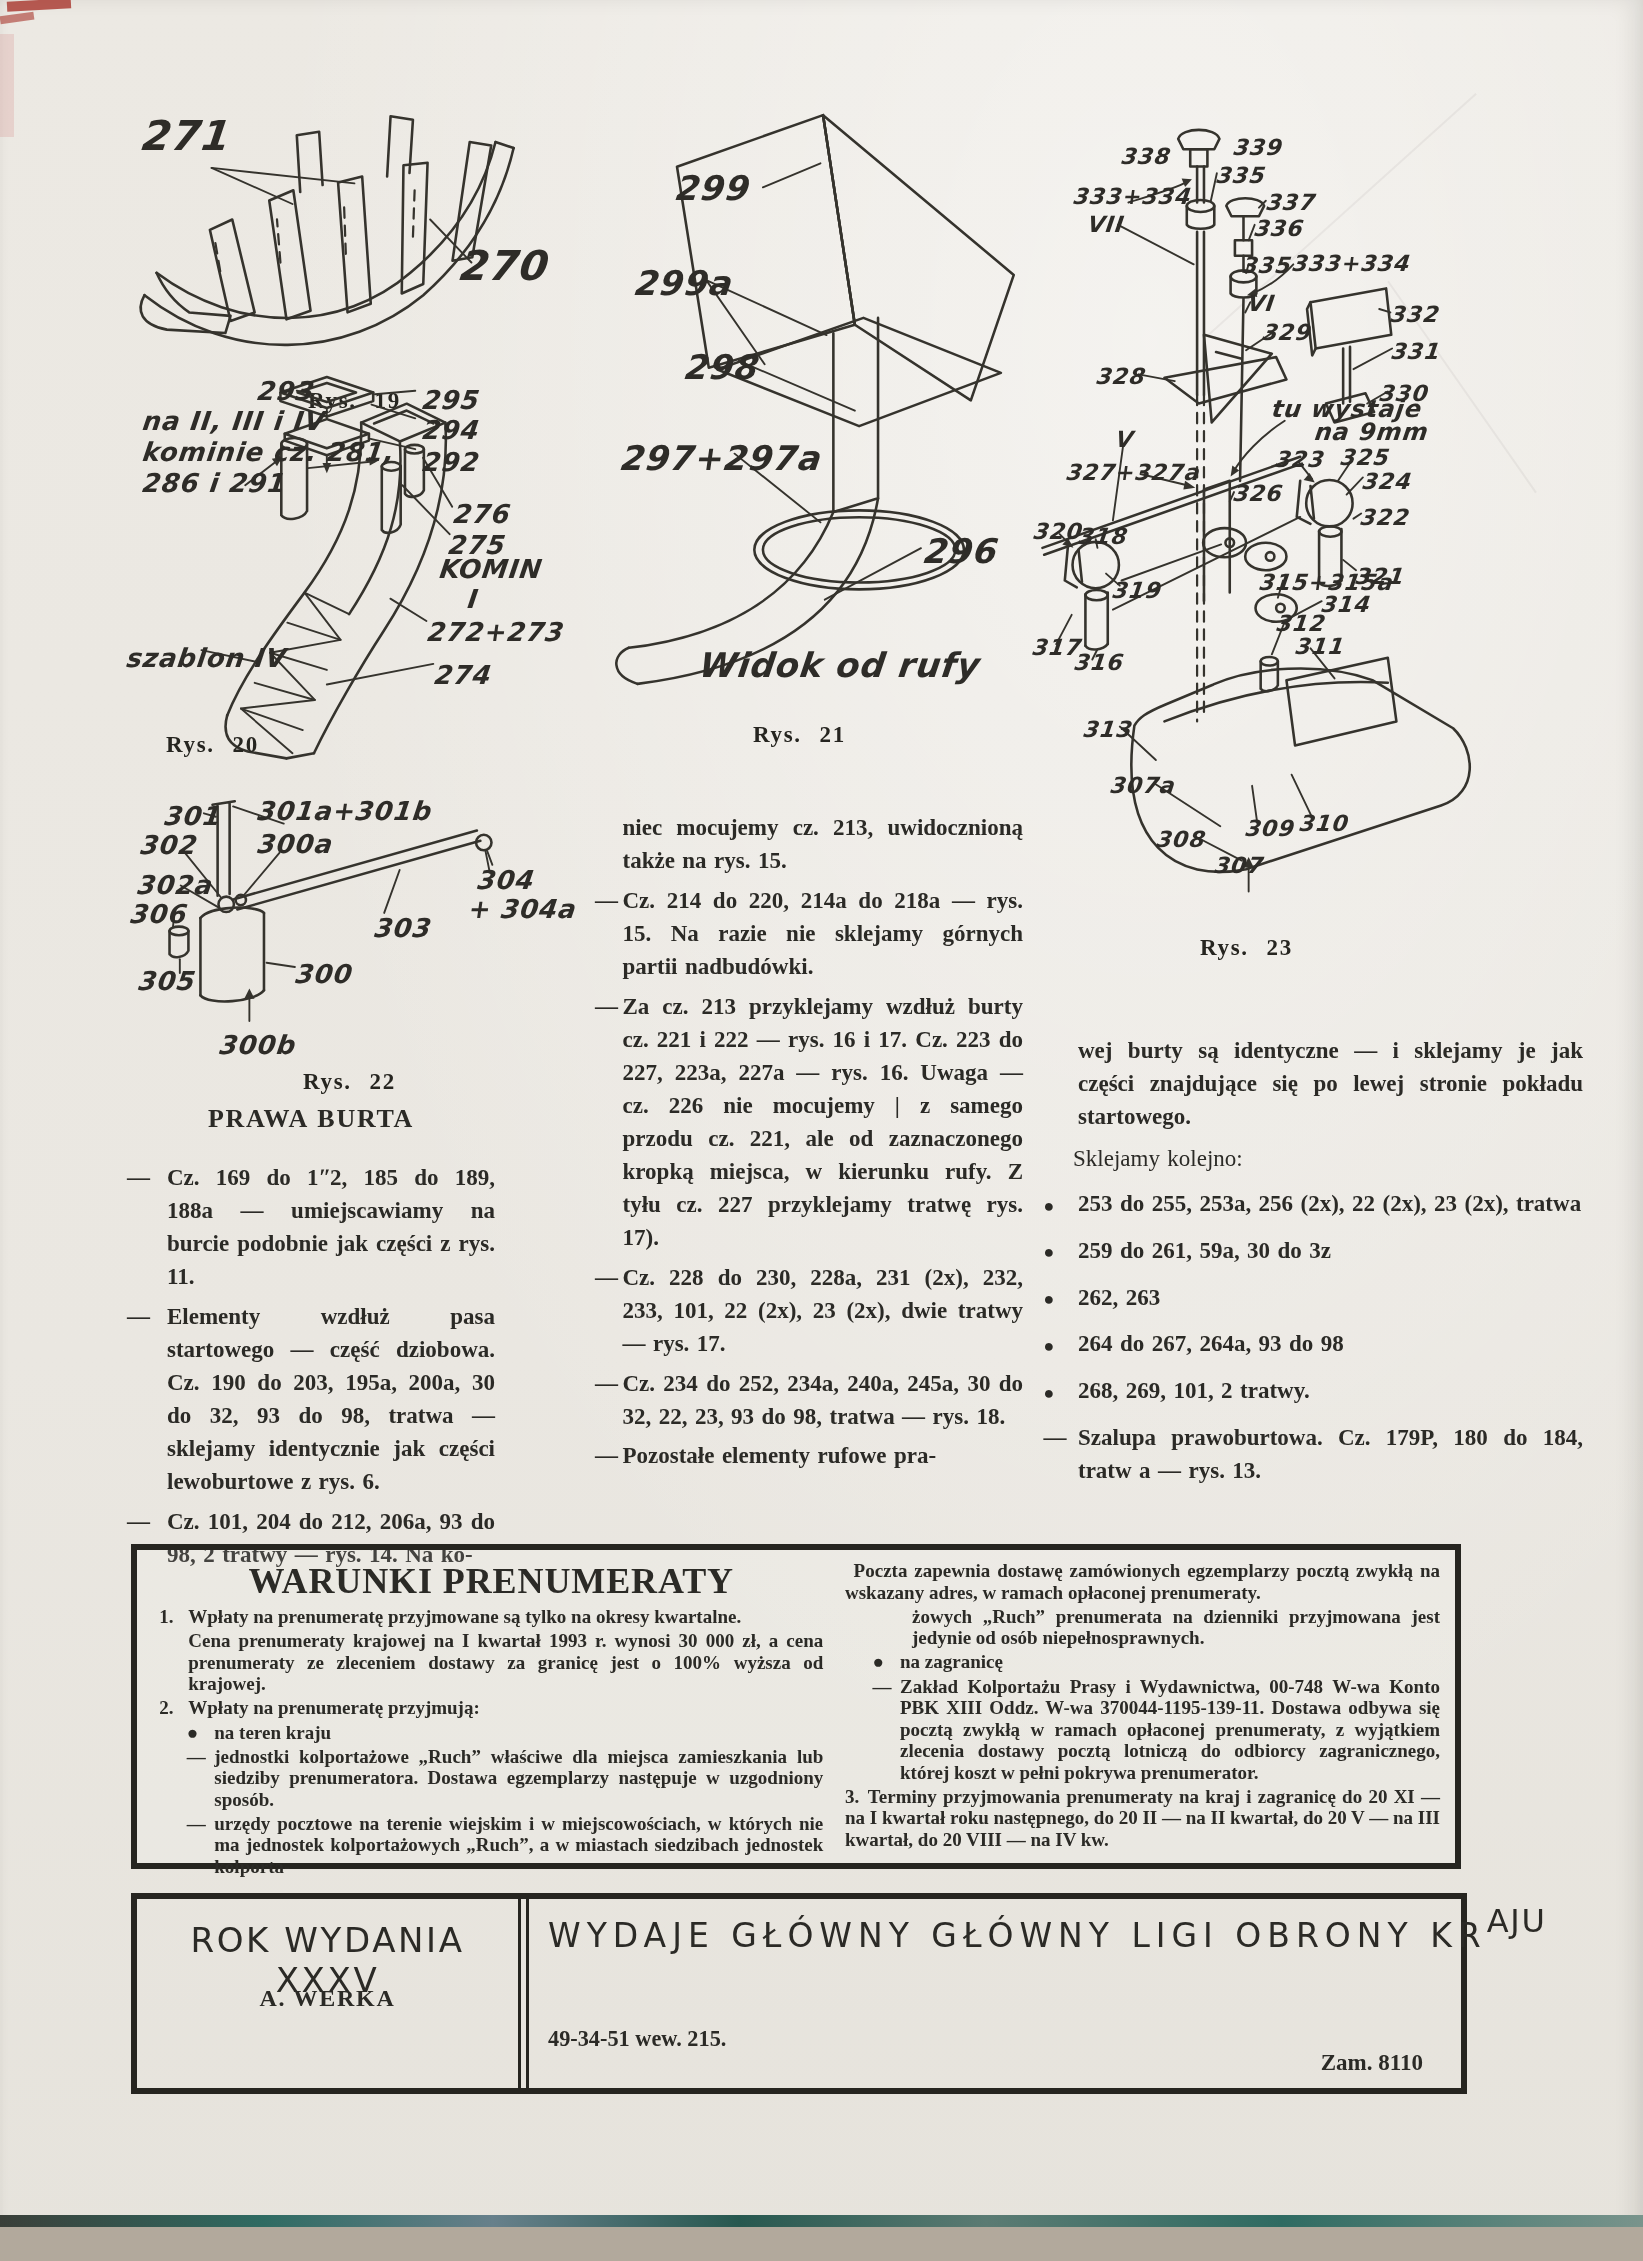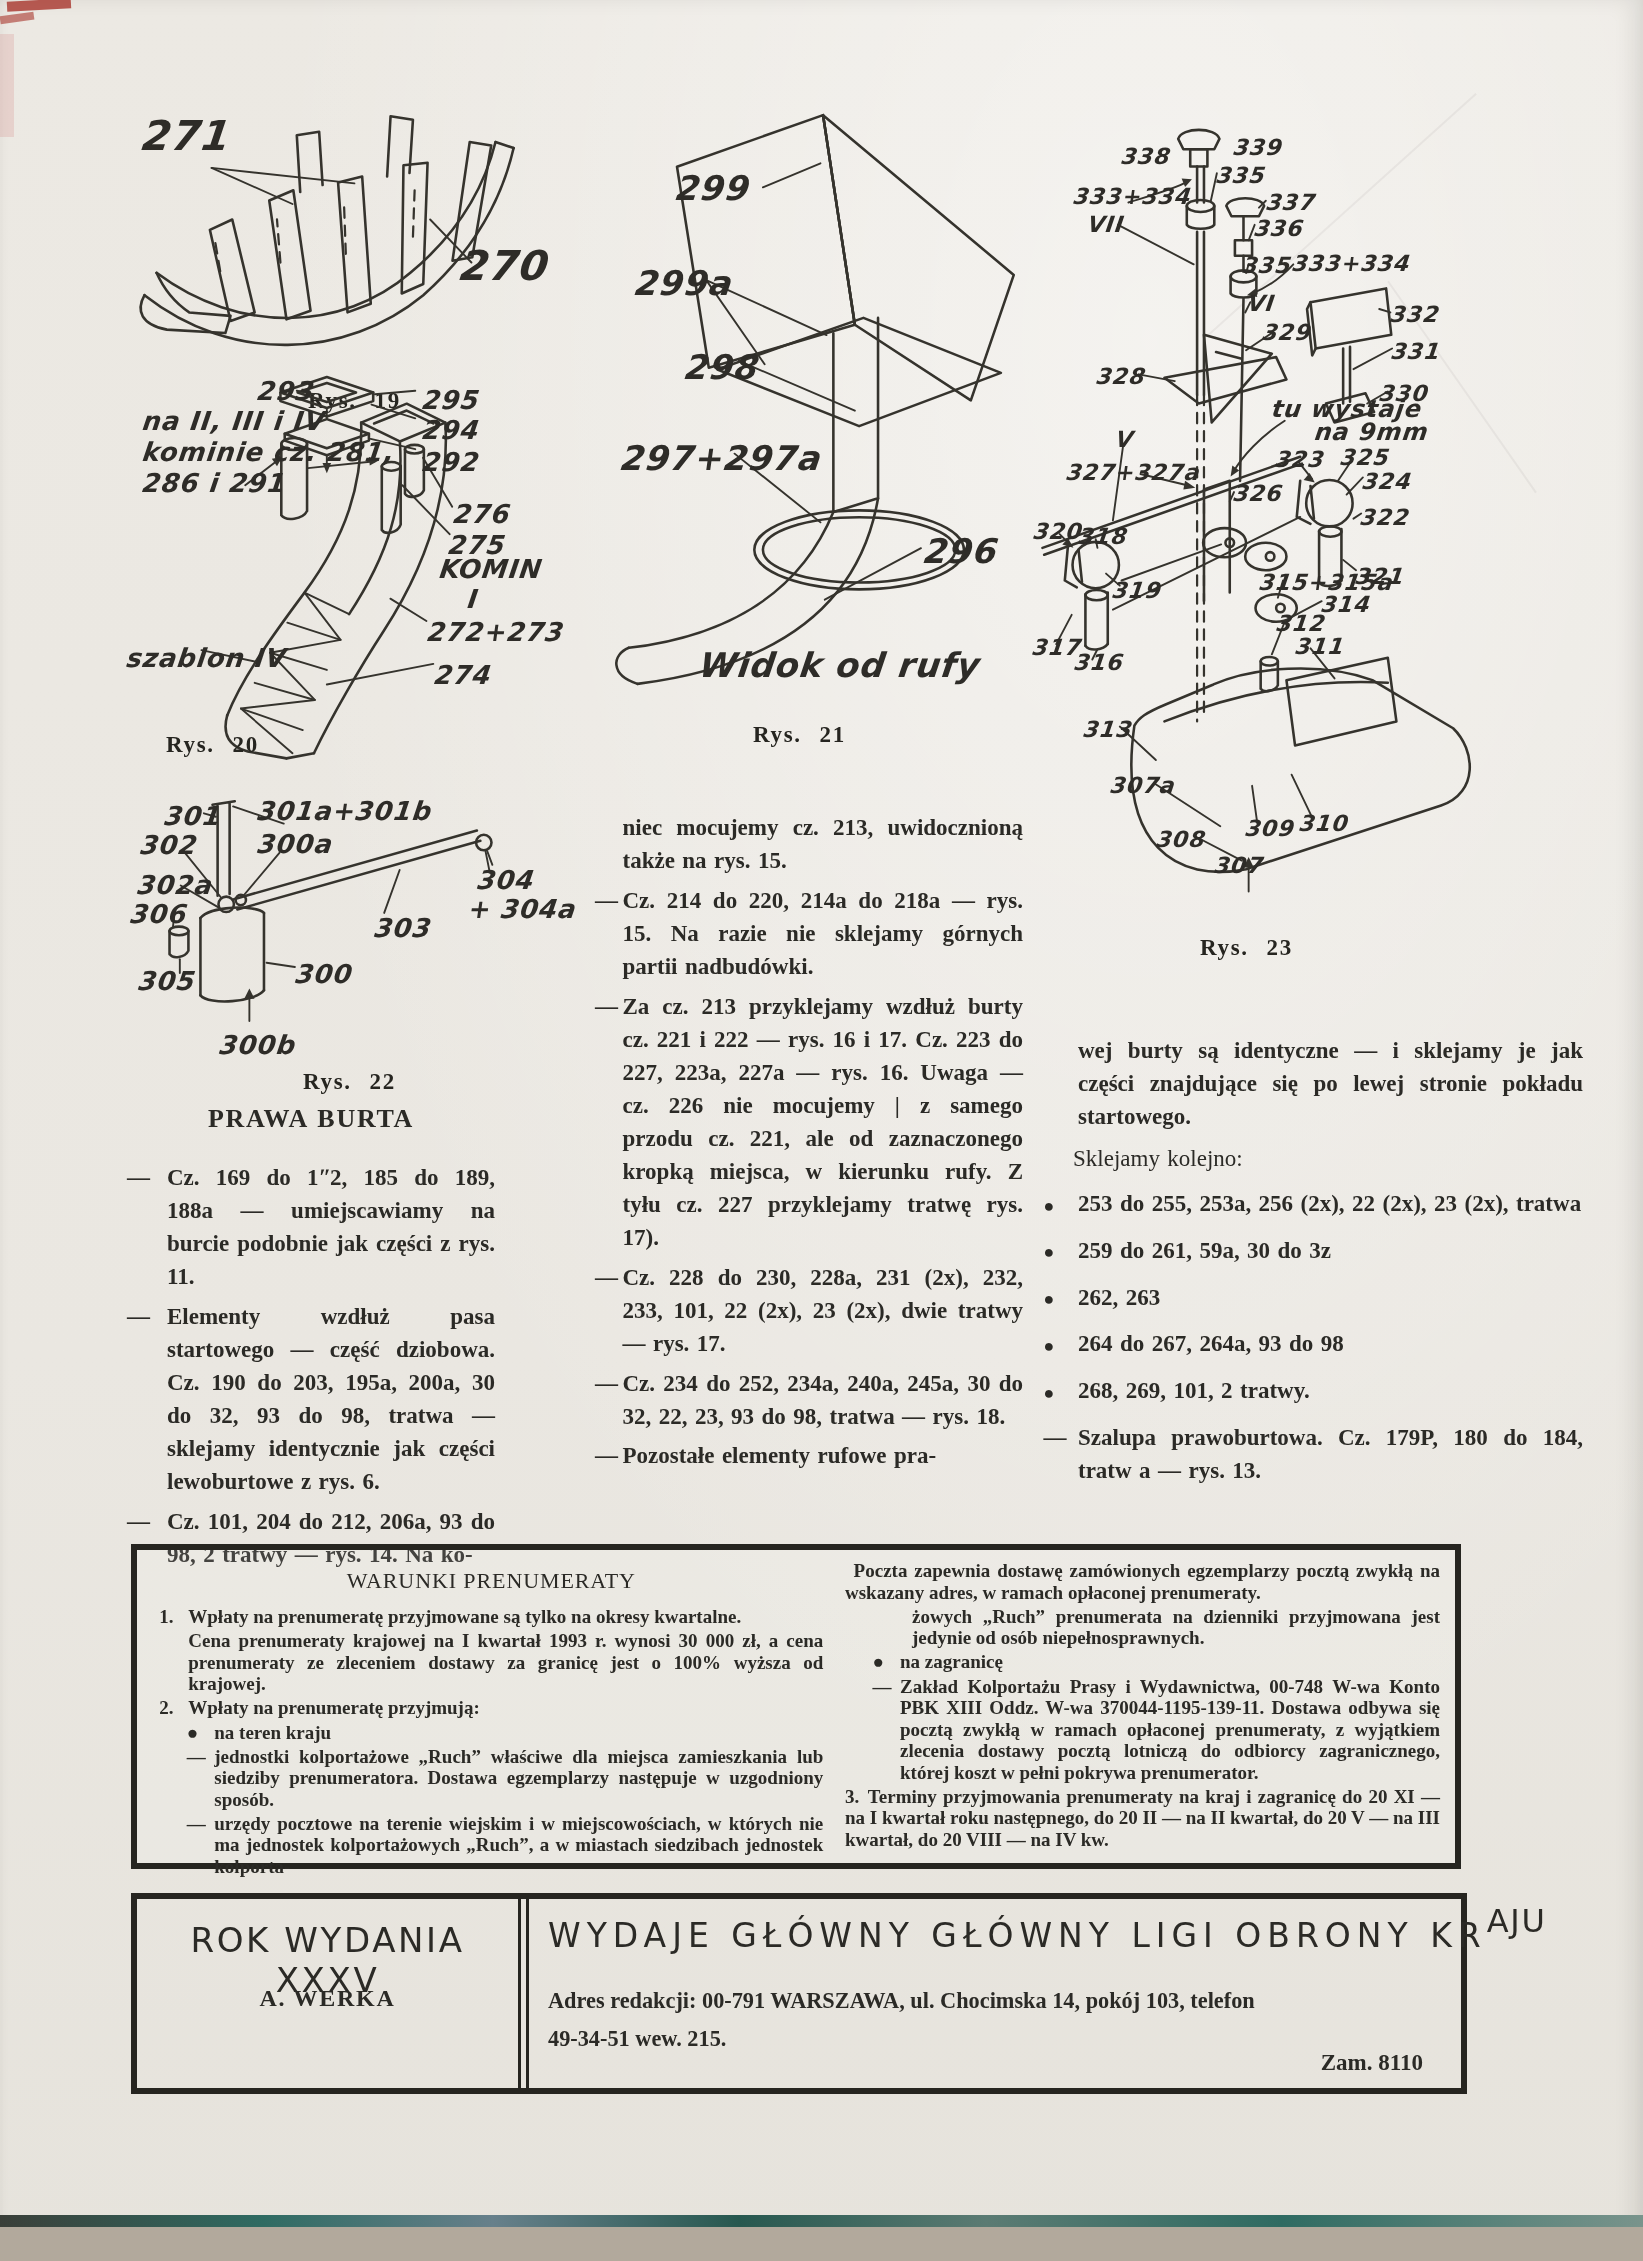--- a/index.html
+++ b/index.html
@@ -37,21 +37,21 @@
   .lc .li{padding-left:40px;}
   .mc .li{padding-left:27.5px;}
   .rc .li{padding-left:38px;margin-bottom:13.8px;}
   .rc .li .mk{left:3.4px;}
   .rc .li .mk.dot{font-size:18px;top:2.6px;}
   .rc .intro{margin-bottom:9px;}
   .rc .subhead{padding-left:33px;margin-bottom:12px;text-align:left;}
   
   .box{position:absolute;left:131px;top:1544px;width:1330px;height:325px;border:6px solid #262520;box-sizing:border-box;background:rgba(255,255,255,.12);}
   .box-col{position:absolute;top:10.3px;font-weight:bold;font-size:19px;line-height:21.5px;text-align:justify;color:#2b2a26;}
-  .box-title{font-size:22px;line-height:34px;letter-spacing:0.9px;margin:3.4px 0 8.6px;font-weight:normal;text-align-last:center;}
+  .box-title{font-size:36px;line-height:34px;letter-spacing:0.9px;margin:3.4px 0 8.6px;font-weight:bold;text-align-last:center;}
   .box .li{margin-bottom:2.6px;}
   .box .li{padding-left:29px;}
   .box .li.ind{padding-left:55px;}
   .box .li.ind .mk{left:27.5px;}
   .box .li.cont{padding-left:67px;}
   .box .li.run{padding-left:0;}
   .box .li.run .mk{position:static;padding-right:8.6px;}
   
   .footer{position:absolute;left:131px;top:1893px;width:1336px;height:201px;border:6px solid #262520;box-sizing:border-box;}
   .f-div{position:absolute;left:381px;top:-1.7px;bottom:-1.7px;width:5.2px;border-left:3.4px solid #262520;border-right:3.4px solid #262520;}
@@ -389,21 +389,20 @@
       <div class="li ind"><span class="mk">—</span><span>Zakład Kolportażu Prasy i Wydawnictwa, 00-748 W-wa Konto PBK XIII Oddz. W-wa 370044-1195-139-11. Dostawa odbywa się pocztą zwykłą w ramach opłaconej prenumeraty, z wyjątkiem zlecenia dostawy pocztą lotniczą do odbiorcy zagranicznego, której koszt w pełni pokrywa prenumerator.</span></div>
       <div class="li run"><span class="mk">3.</span><span>Terminy przyjmowania prenumeraty na kraj i zagranicę do 20 XI — na I kwartał roku następnego, do 20 II — na II kwartał, do 20 V — na III kwartał, do 20 VIII — na IV kw.</span></div>
     </div>
   </div>
 
   <div class="footer">
     <div class="f-div"></div>
     <div class="f-left-1">ROK WYDANIA XXXV</div>
     <div class="f-left-2">A. WERKA</div>
     <div class="f-title"><span>WYDAJE GŁÓWNY GŁÓWNY LIGI OBRONY KR</span><span class="raised">AJU</span></div>
-    <div class="f-addr" style="top:89px">Adres redakcji: 00-791 WARSZAWA, ul. Chocimska 14, pokój 103, telefon</div>
     <div class="f-addr" style="top:127px">49-34-51 wew. 215.</div>
     <div class="f-zam">Zam. 8110</div>
   </div>
 
   <div class="crease" style="left:1341px;top:34px;width:1.7px;height:361px;transform:rotate(48deg)"></div>
   <div class="crease" style="left:1461px;top:258px;width:1.7px;height:258px;transform:rotate(-35deg)"></div>
   <div class="red1"></div>
   <div class="red2"></div>
   <div class="pink"></div>
   <div class="scan-line"></div>

